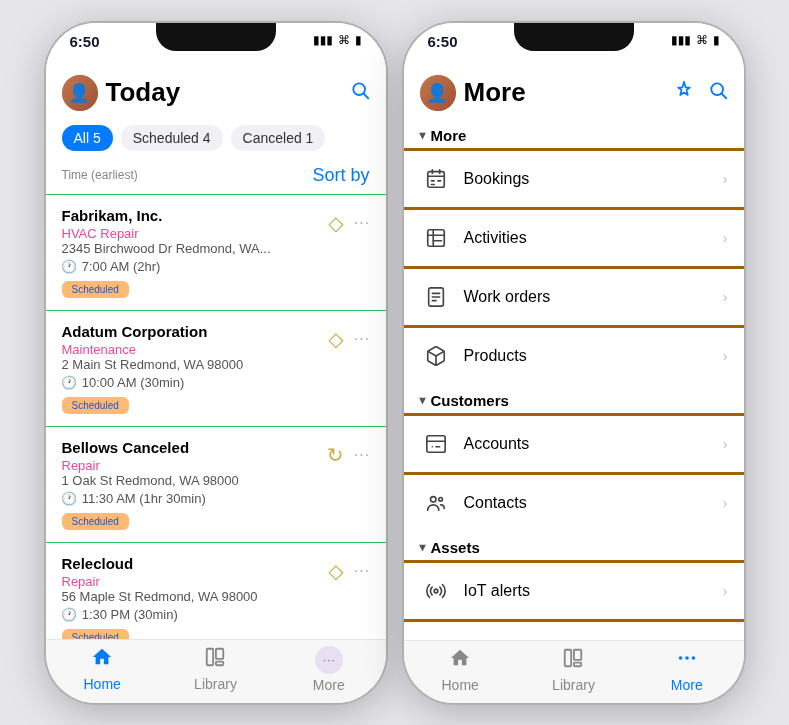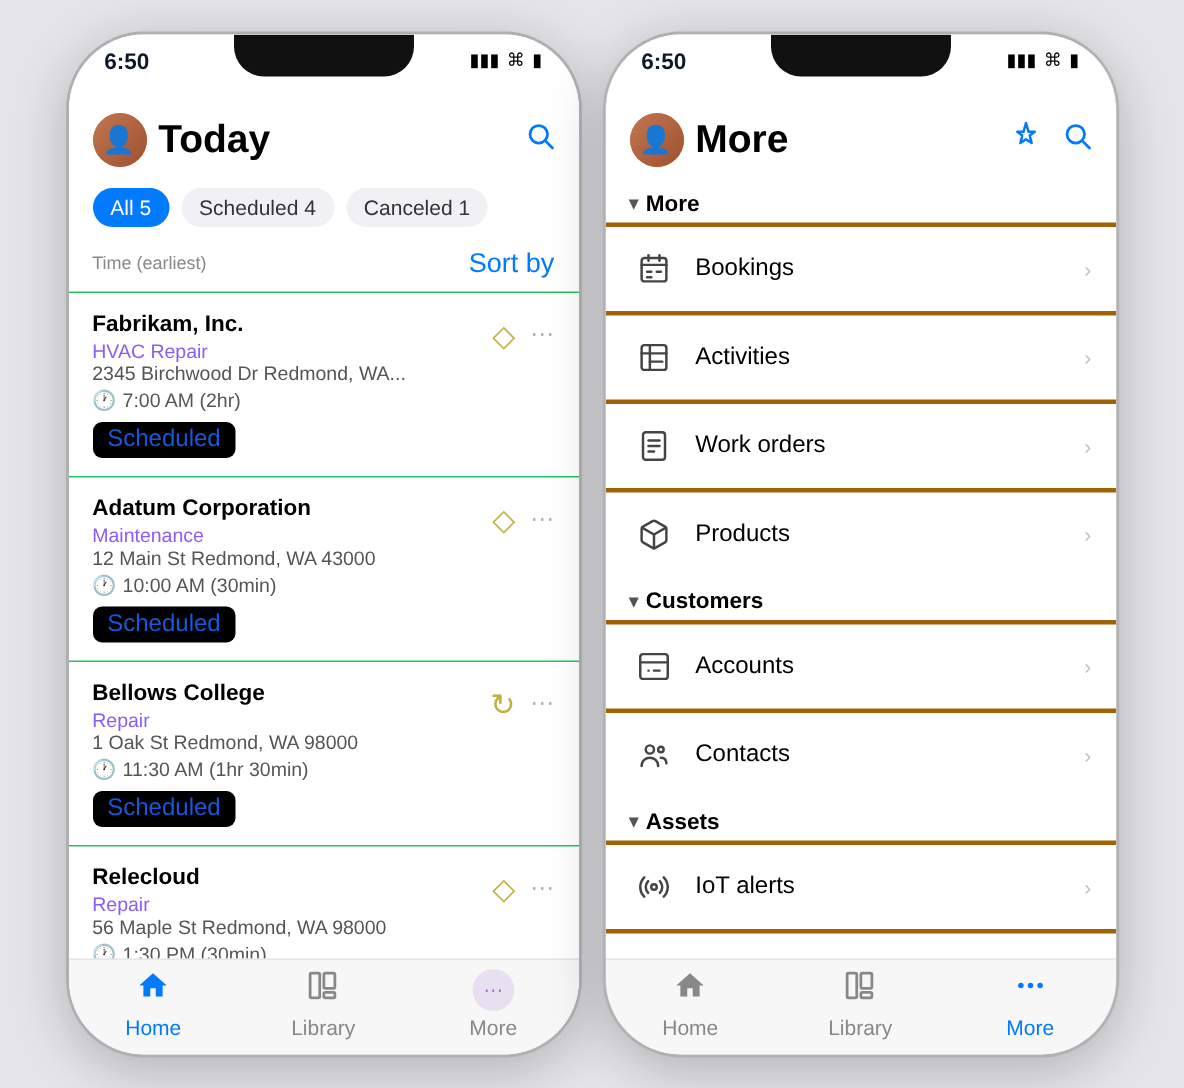--- a/index.html
+++ b/index.html
@@ -167,21 +167,21 @@
       align-items: flex-start;
     }
     .work-item-info { flex: 1; }
     .work-item-title {
       font-size: 15px;
       font-weight: 600;
       color: #000;
     }
     .work-item-sub {
       font-size: 13px;
-      color: #8b5cf6;
+      color: #ec4899;
       margin-top: 2px;
     }
     .work-item-addr {
       font-size: 13px;
       color: #555;
     }
     .work-item-time {
       font-size: 13px;
       color: #555;
       display: flex;
@@ -198,23 +198,23 @@
     .action-icon {
       color: #c0b040;
       font-size: 20px;
     }
     .more-icon {
       color: #aaa;
       font-size: 16px;
     }
     .status-badge {
       display: inline-block;
-      background: #000000;
+      background: #fdba74;
       color: #1a56db;
-      font-size: 16px;
+      font-size: 10px;
       font-weight: 500;
       padding: 3px 10px;
       border-radius: 6px;
       margin-top: 7px;
     }
 
     
     .bottom-nav {
       display: flex;
       border-top: 1px solid #e5e5ea;
@@ -369,37 +369,37 @@
         </div>
       </div>
       <div class="status-badge">Scheduled</div>
     </div>
 
     <div class="work-item">
       <div class="work-item-header">
         <div class="work-item-info">
           <div class="work-item-title">Adatum Corporation</div>
           <div class="work-item-sub">Maintenance</div>
-          <div class="work-item-addr">12 Main St Redmond, WA 43000</div>
+          <div class="work-item-addr">2 Main St Redmond, WA 98000</div>
           <div class="work-item-time">
             <span>🕐</span> 10:00 AM (30min)
           </div>
         </div>
         <div class="work-item-actions">
           <span class="action-icon">◇</span>
           <span class="more-icon">···</span>
         </div>
       </div>
       <div class="status-badge">Scheduled</div>
     </div>
 
     <div class="work-item">
       <div class="work-item-header">
         <div class="work-item-info">
-          <div class="work-item-title">Bellows College</div>
+          <div class="work-item-title">Bellows Canceled</div>
           <div class="work-item-sub">Repair</div>
           <div class="work-item-addr">1 Oak St Redmond, WA 98000</div>
           <div class="work-item-time">
             <span>🕐</span> 11:30 AM (1hr 30min)
           </div>
         </div>
         <div class="work-item-actions">
           <span class="action-icon">↻</span>
           <span class="more-icon">···</span>
         </div>

